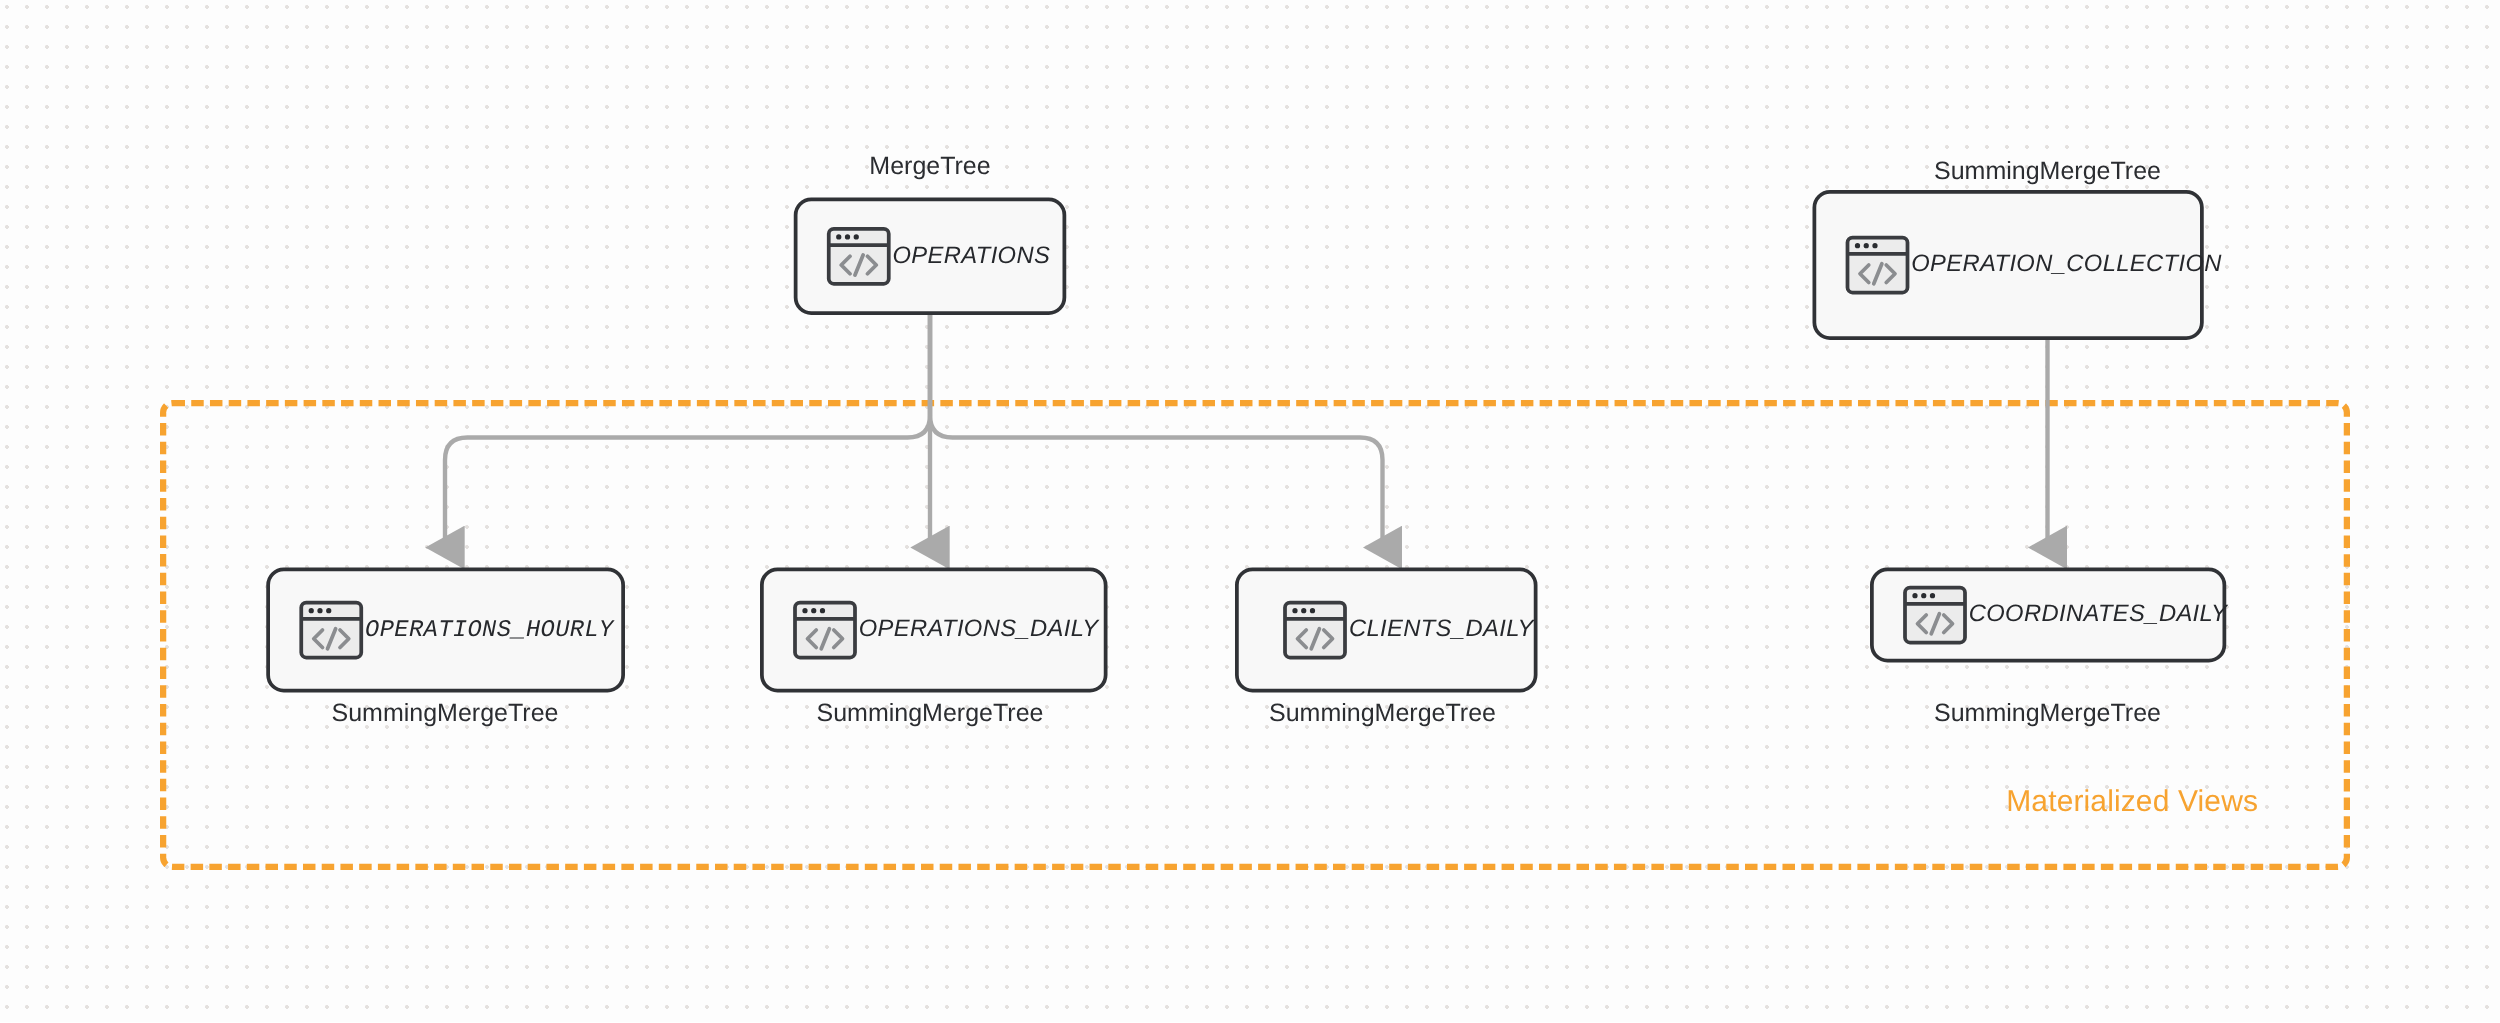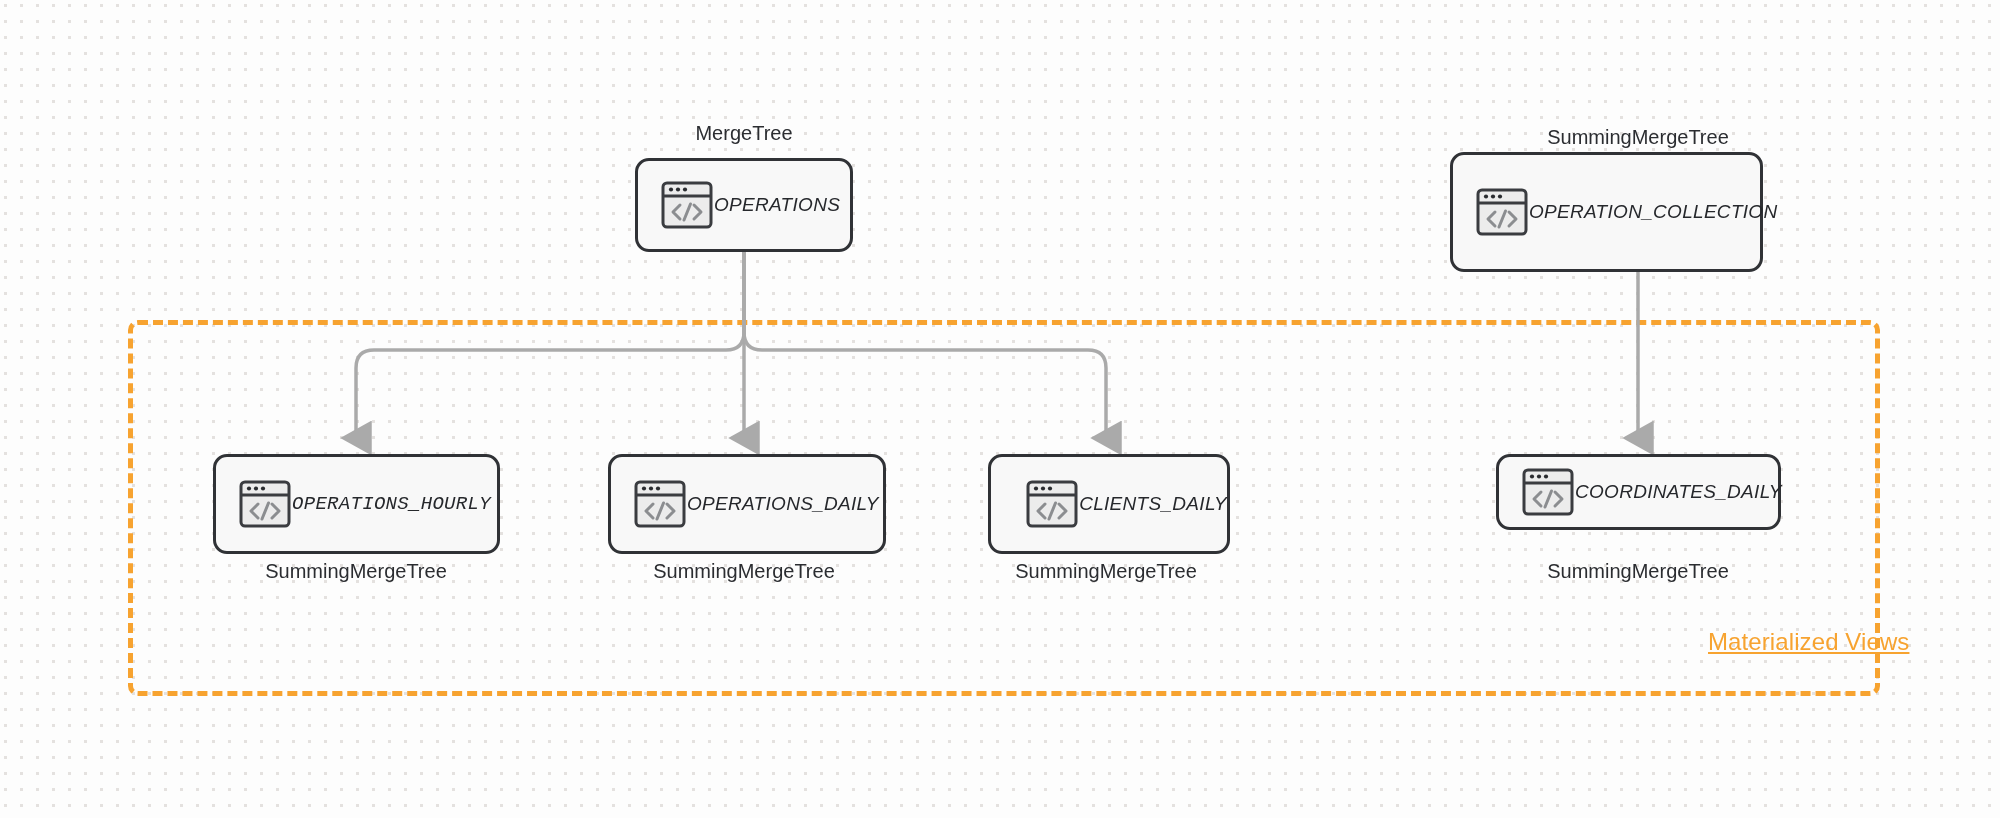--- a/index.html
+++ b/index.html
@@ -82,21 +82,21 @@
     z-index: 3;
     text-align: center;
   }
 </style>
 </head>
 <body>
 
 <div id="canvas">
 
   <div class="group-box" style="left:128px; top:320px; width:1752px; height:376px;"></div>
-  <div class="group-label" style="left:1708px; top:628px;text-decoration:underline;">Materialized Views</div>
+  <div class="group-label" style="left:1605px; top:628px;">Materialized Views</div>
 
   <svg id="edges" viewBox="0 0 2000 818" xmlns="http://www.w3.org/2000/svg">
     <defs>
       <marker id="arrowhead" markerWidth="10" markerHeight="9" refX="5" refY="4.5" orient="auto" markerUnits="strokeWidth">
         <path d="M0,0 L10,0 L5,9 Z" fill="#aaaaaa"></path>
       </marker>
     </defs>
 
     <path d="M744,252 L744,438" fill="none" stroke="#aaaaaa" stroke-width="3.5" marker-end="url(#arrowhead)"></path>
 

